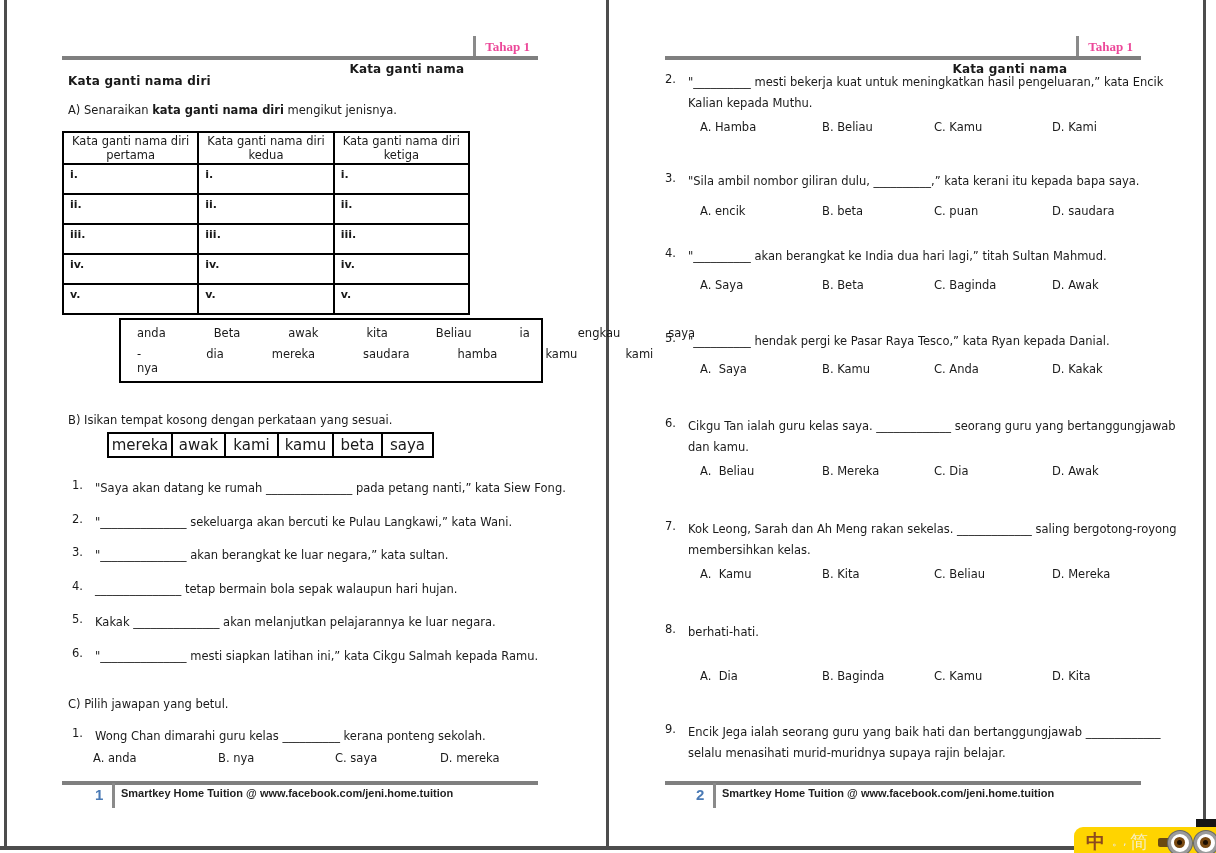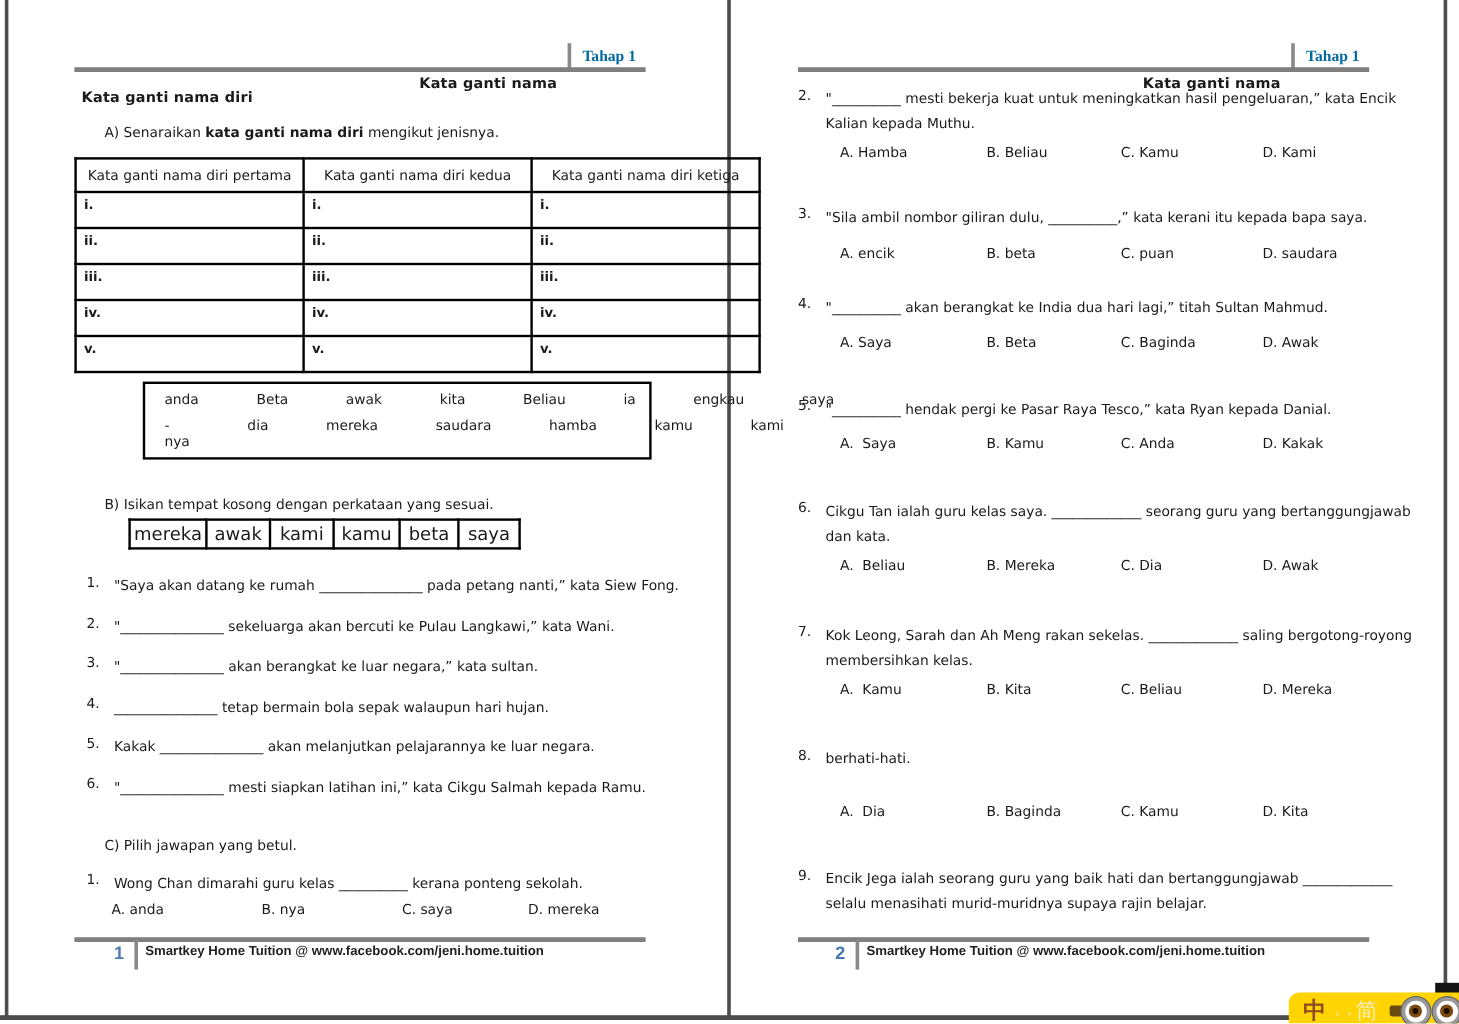--- a/index.html
+++ b/index.html
@@ -7,28 +7,28 @@
     position:relative;width:1216px;height:853px;background:#fff;overflow:hidden;
     font-family:"DejaVu Sans",sans-serif;color:#1a1a1a;
   }
   
   .vline{position:absolute;top:0;width:3px;height:849px;background:#4d4d4d;}
   .hline-bottom{position:absolute;left:0;top:846px;width:1216px;height:4px;background:#4d4d4d;}
   
   .hdr-row{position:absolute;display:flex;justify-content:flex-end;align-items:center;gap:9px;width:468px;height:21px;}
   .hdr-title{font-size:12px;font-weight:600;letter-spacing:.2px;margin-top:45px;}
   .hdr-bar{width:3px;height:21px;background:#8a8a8a;}
-  .hdr-stage{font-family:"Liberation Serif",serif;font-weight:bold;font-size:13px;color:#0369a1;}
+  .hdr-stage{font-family:"Liberation Serif",serif;font-weight:bold;font-size:13px;color:#ec4899;}
   .rule{position:absolute;height:4px;background:#7f7f7f;width:476px;}
   
   .h-bold{position:absolute;font-size:12px;font-weight:bold;letter-spacing:.2px;}
-  .instr{position:absolute;font-size:11.5px;white-space:nowrap;margin-left:19px;}
+  .instr{position:absolute;font-size:11.5px;white-space:nowrap;}
   .instr b{font-weight:bold;}
   
-  .ptable{position:absolute;border-collapse:collapse;table-layout:fixed;width:572px;}
+  .ptable{position:absolute;border-collapse:collapse;table-layout:fixed;width:408px;}
   .ptable th,.ptable td{border:2px solid #000;font-weight:normal;font-size:11.5px;}
   .ptable th{height:24px;text-align:center;padding:1px 2px;}
   .ptable td{height:26px;vertical-align:top;padding:2px 0 0 6px;}
   .rl{font-weight:bold;font-size:11px;}
   
   .bankA{position:absolute;border:2px solid #000;width:388px;height:57px;
     display:flex;flex-direction:column;justify-content:space-around;padding:2px 16px;box-sizing:content-box;}
   .bankA .row{display:flex;justify-content:space-between;font-size:11.5px;gap:48px;}
   
   .bankB{position:absolute;border-collapse:collapse;}
@@ -251,21 +251,21 @@
     <span class="opt" style="left:700px">A.  Saya</span>
     <span class="opt" style="left:822px">B. Kamu</span>
     <span class="opt" style="left:934px">C. Anda</span>
     <span class="opt" style="left:1052px">D. Kakak</span>
   </div>
 
   <div class="qitem" style="left:665px;top:416px">
     <span class="qnum">6.</span>
     <div class="qtext">
       <div>Cikgu Tan ialah guru kelas saya. _____________ seorang guru yang bertanggungjawab</div>
-      <div>dan kata.</div>
+      <div>dan kamu.</div>
     </div>
   </div>
   <div class="optrow" style="top:464px">
     <span class="opt" style="left:700px">A.  Beliau</span>
     <span class="opt" style="left:822px">B. Mereka</span>
     <span class="opt" style="left:934px">C. Dia</span>
     <span class="opt" style="left:1052px">D. Awak</span>
   </div>
 
   <div class="qitem" style="left:665px;top:519px">

